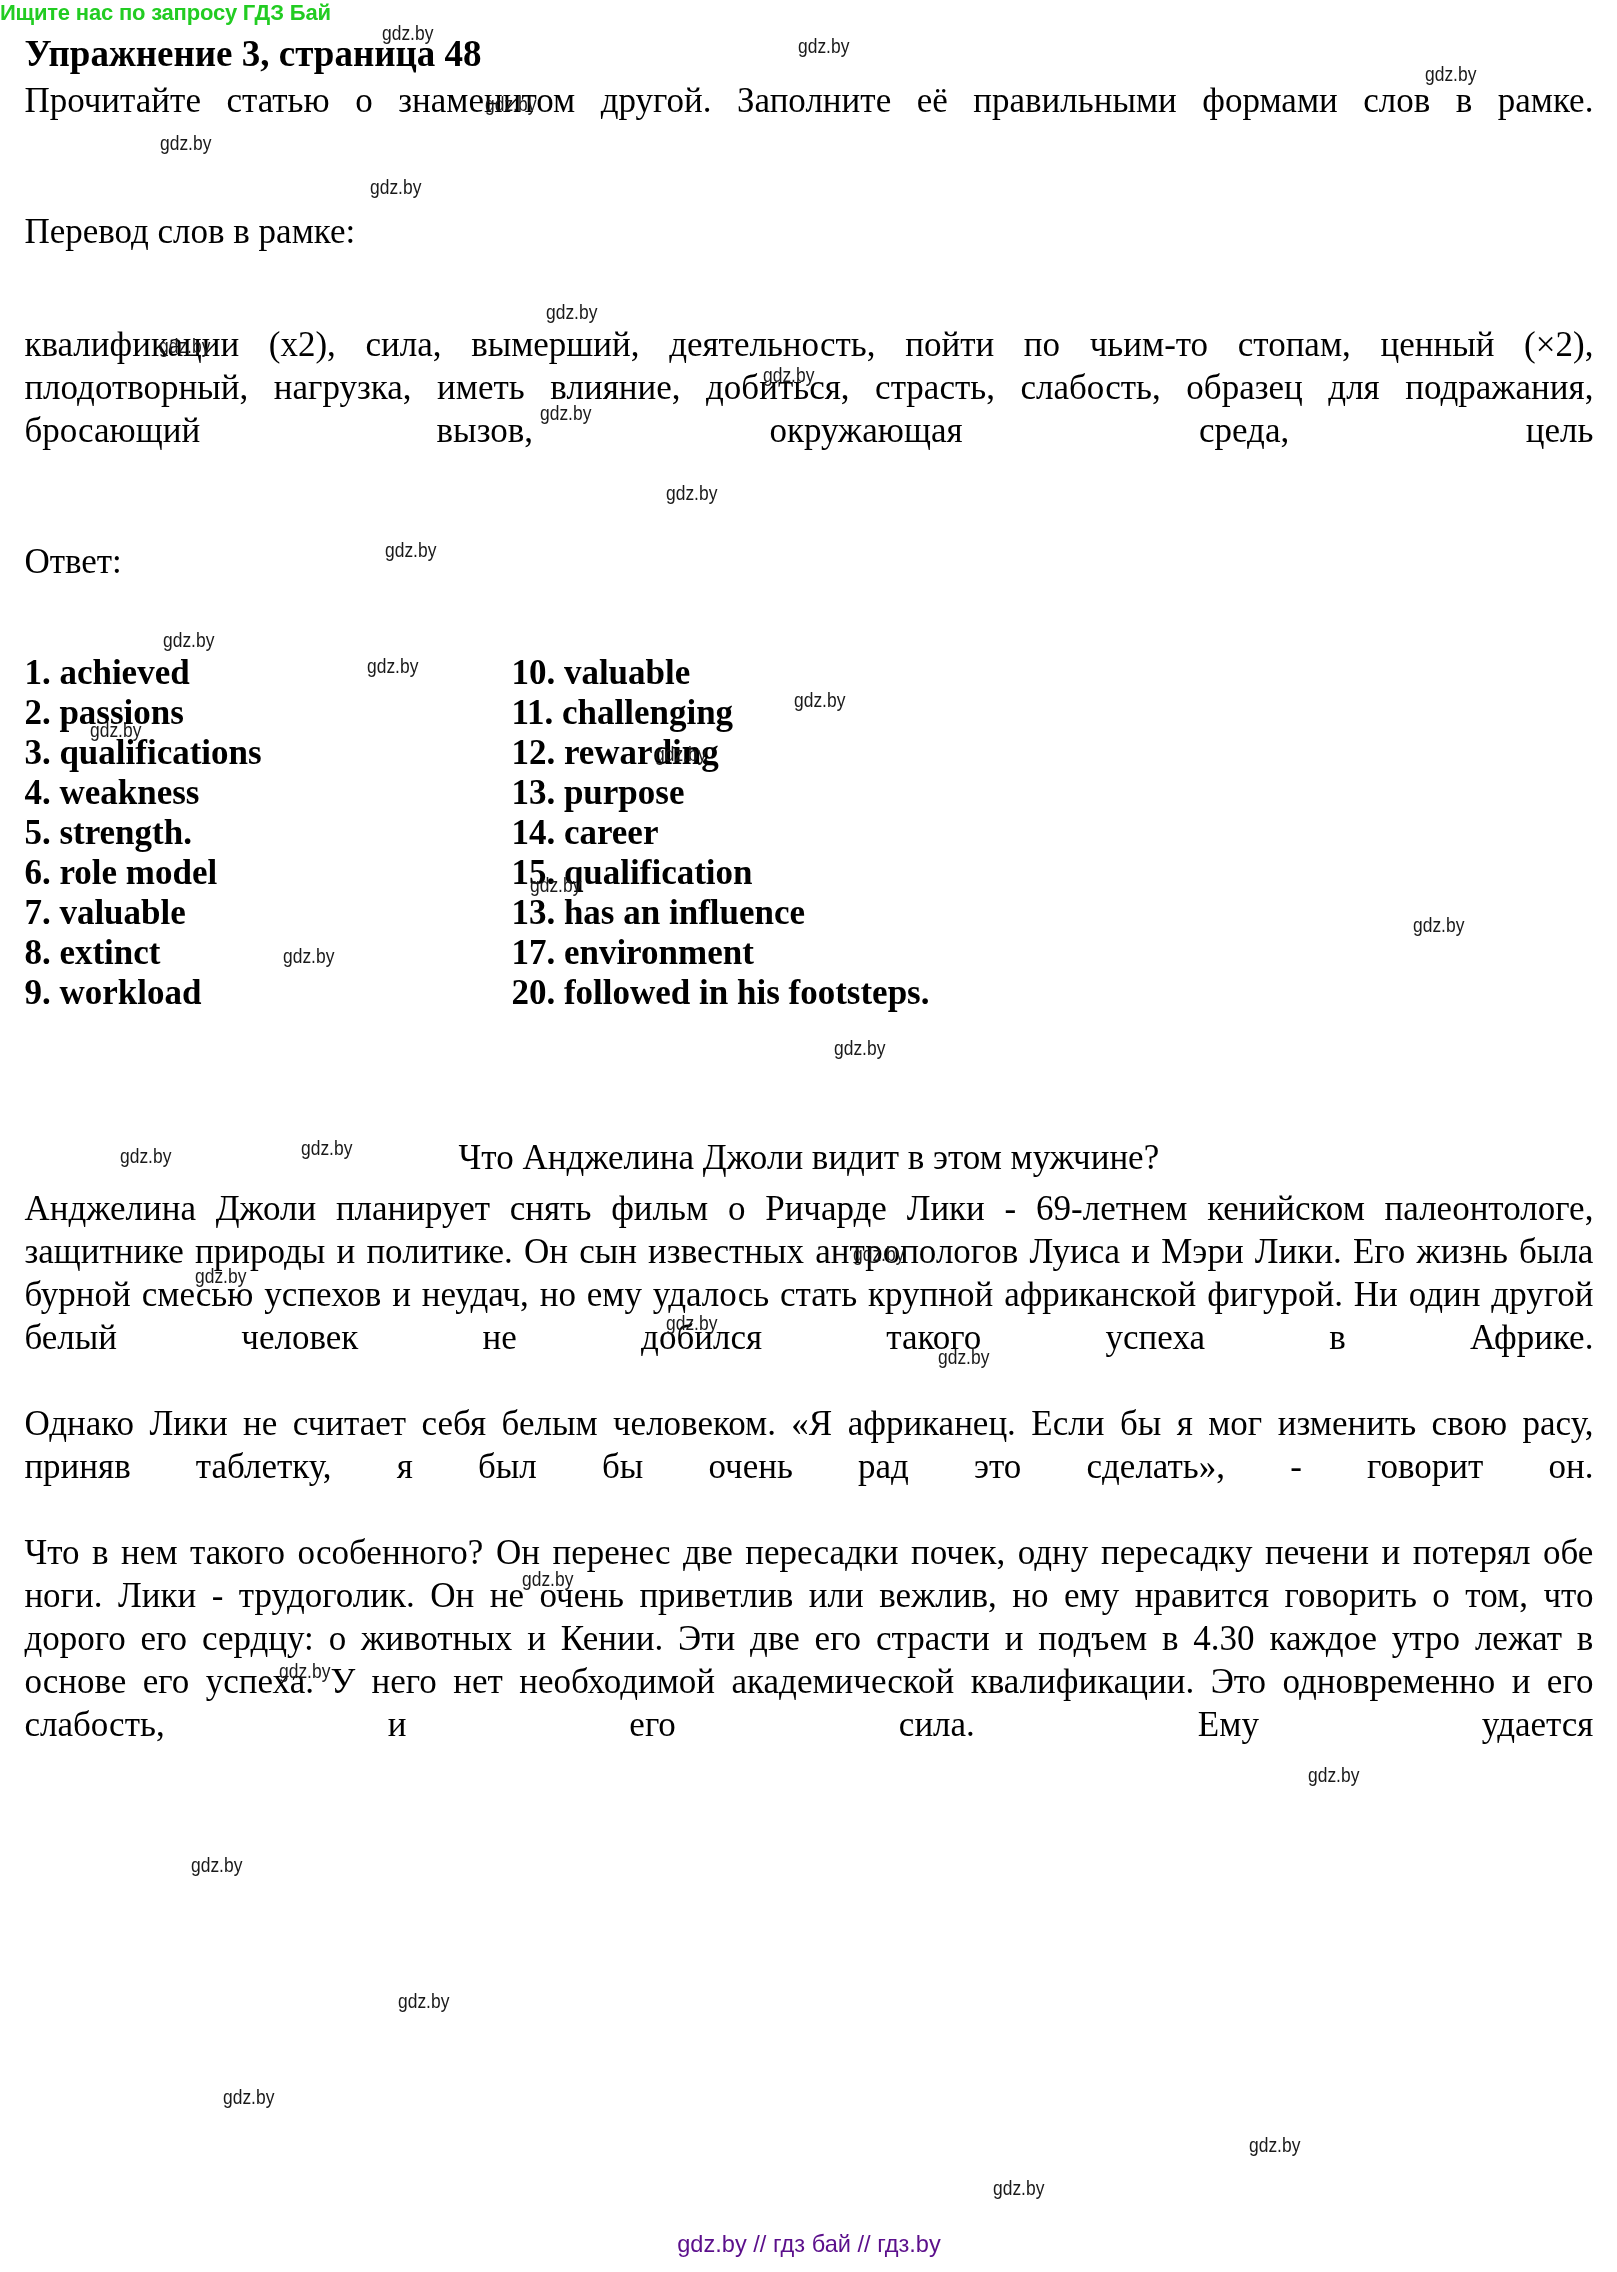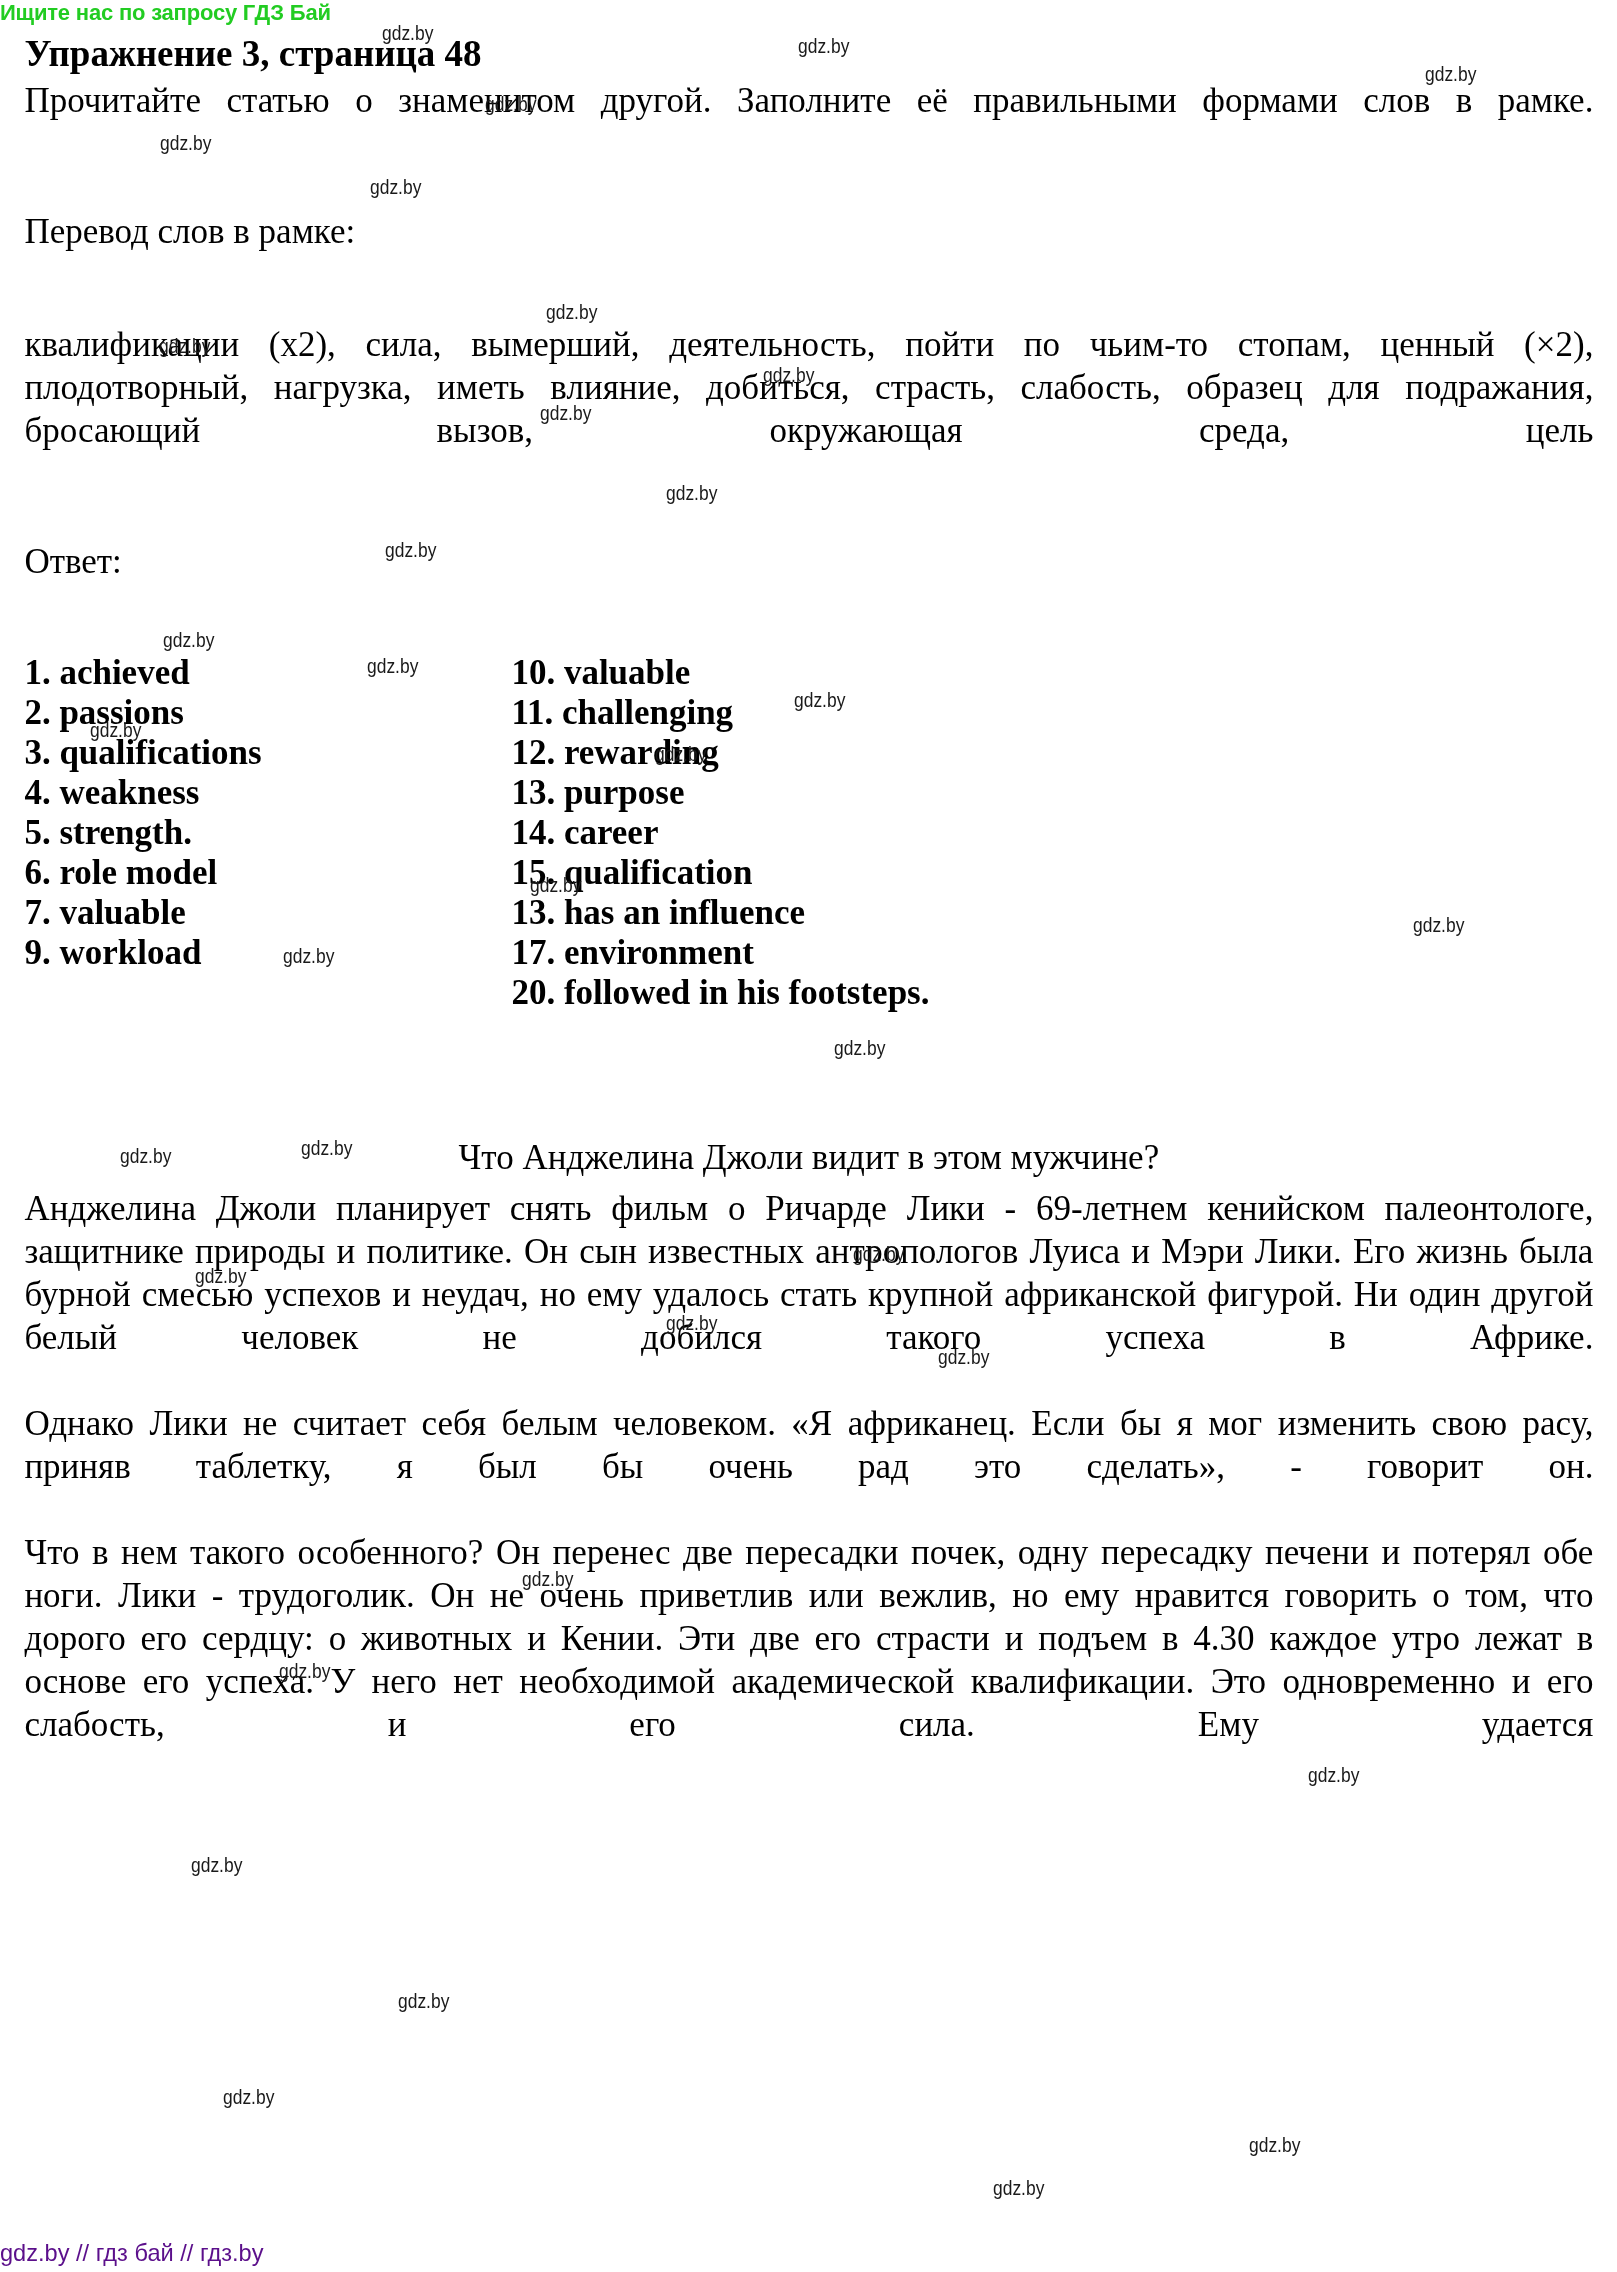--- a/index.html
+++ b/index.html
@@ -122,22 +122,23 @@
     white-space: nowrap;
     pointer-events: none;
     transform: scaleX(0.86);
     transform-origin: left center;
   }
 
   
   .footer-bar {
     position: absolute;
     left: 0;
-    bottom: 6px;
-    width: 100%;
+    bottom: 15px;
+    width: 100%;
+    text-align: center;
     font-family: "Liberation Sans", "DejaVu Sans", sans-serif;
     font-size: 23.6px;
     color: #5b0f8b;
     white-space: nowrap;
   }
 </style>
 </head>
 <body>
 
 <div id="page">
@@ -166,20 +167,21 @@
 
     <div class="answers">
       <div class="col col-left">
         <p class="ans-item">1. achieved</p>
         <p class="ans-item">2. passions</p>
         <p class="ans-item">3. qualifications</p>
         <p class="ans-item">4. weakness</p>
         <p class="ans-item">5. strength.</p>
         <p class="ans-item">6. role model</p>
         <p class="ans-item">7. valuable</p>
+        <p class="ans-item">8. extinct</p>
         <p class="ans-item">9. workload</p>
       </div>
       <div class="col col-right">
         <p class="ans-item">10. valuable</p>
         <p class="ans-item">11. challenging</p>
         <p class="ans-item">12. rewarding</p>
         <p class="ans-item">13. purpose</p>
         <p class="ans-item">14. career</p>
         <p class="ans-item">15. qualification</p>
         <p class="ans-item">13. has an influence</p>

